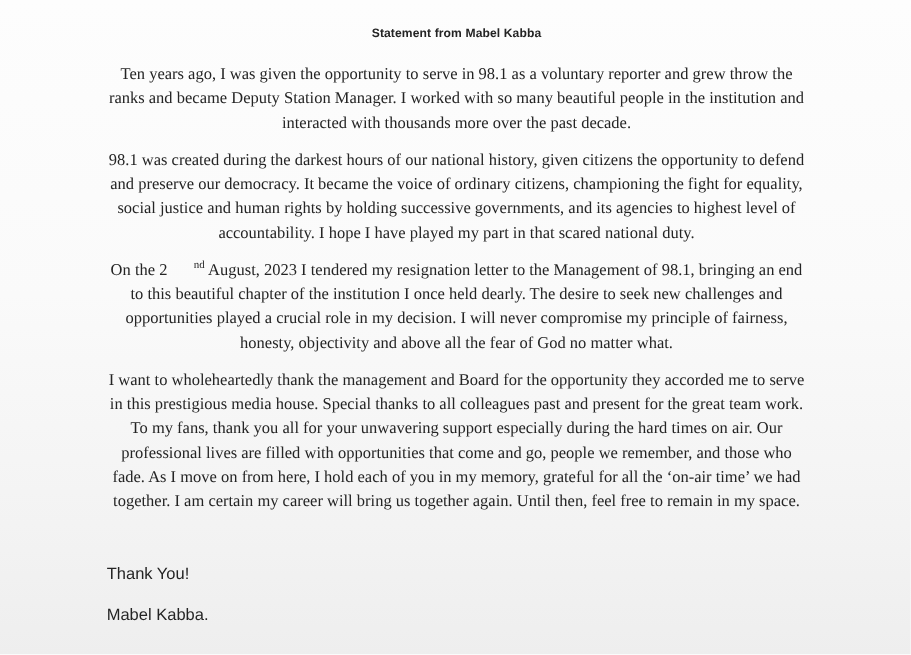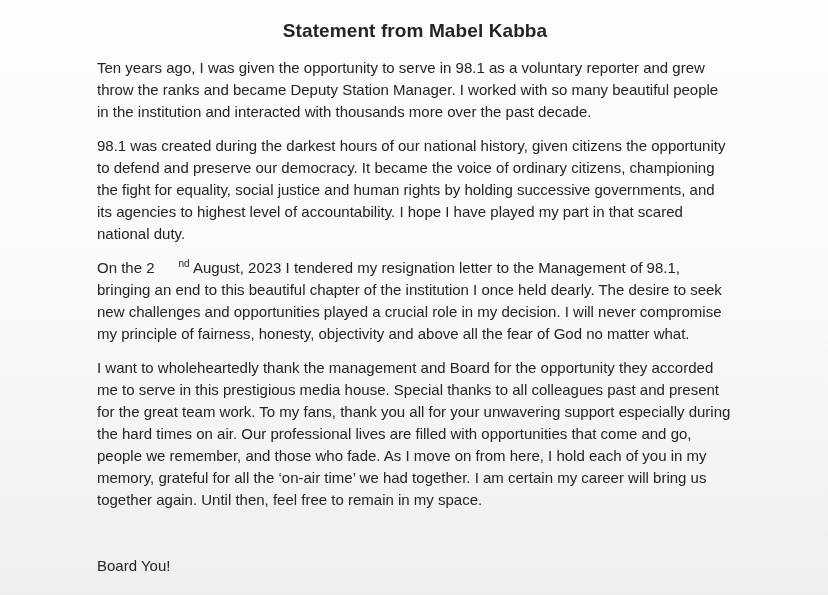--- a/index.html
+++ b/index.html
@@ -14,32 +14,33 @@
     background: linear-gradient(180deg, #fdfdfd 0%, #fafafa 45%, #f3f3f3 80%, #eeeeee 100%);
     font-family: "Liberation Sans", sans-serif;
     color: #242424;
     overflow: hidden;
   }
   .doc {
     box-sizing: border-box;
     padding: 21px 95px 0 97px;
   }
   .doc-title {
-    font-size: 19px;
+    font-size: 11px;
     font-weight: bold;
     text-align: center;
     margin: 0 0 16px 0;
     line-height: 20px;
     letter-spacing: 0.1px;
   }
   .para {
     font-size: 15px;
     line-height: 22px;
     margin: 0 0 12px 0;
-    text-align: left;
+    text-align: center;
+    font-family: Liberation Serif, serif;
   }
   .para sup {
     font-size: 10px;
     line-height: 0;
     vertical-align: super;
     margin-left: 24px;
   }
   .closing {
     font-size: 15px;
     line-height: 22px;
@@ -60,18 +61,18 @@
     <h1 class="doc-title">Statement from Mabel Kabba</h1>
 
     <p class="para">Ten years ago, I was given the opportunity to serve in 98.1 as a voluntary reporter and grew throw the ranks and became Deputy Station Manager. I worked with so many beautiful people in the institution and interacted with thousands more over the past decade.</p>
 
     <p class="para">98.1 was created during the darkest hours of our national history, given citizens the opportunity to defend and preserve our democracy. It became the voice of ordinary citizens, championing the fight for equality, social justice and human rights by holding successive governments, and its agencies to highest level of accountability. I hope I have played my part in that scared national duty.</p>
 
     <p class="para"><span>On the 2</span><sup>nd</sup><span> August, 2023 I tendered my resignation letter to the Management of 98.1, bringing an end to this beautiful chapter of the institution I once held dearly. The desire to seek new challenges and opportunities played a crucial role in my decision. I will never compromise my principle of fairness, honesty, objectivity and above all the fear of God no matter what.</span></p>
 
     <p class="para">I want to wholeheartedly thank the management and Board for the opportunity they accorded me to serve in this prestigious media house. Special thanks to all colleagues past and present for the great team work. To my fans, thank you all for your unwavering support especially during the hard times on air. Our professional lives are filled with opportunities that come and go, people we remember, and those who fade. As I move on from here, I hold each of you in my memory, grateful for all the ‘on-air time’ we had together. I am certain my career will bring us together again. Until then, feel free to remain in my space.</p>
 
-    <p class="closing">Board You!</p>
+    <p class="closing">Thank You!</p>
 
     <p class="signature">Mabel Kabba.</p>
 
   </div>
 </div>
 
 </body></html>

